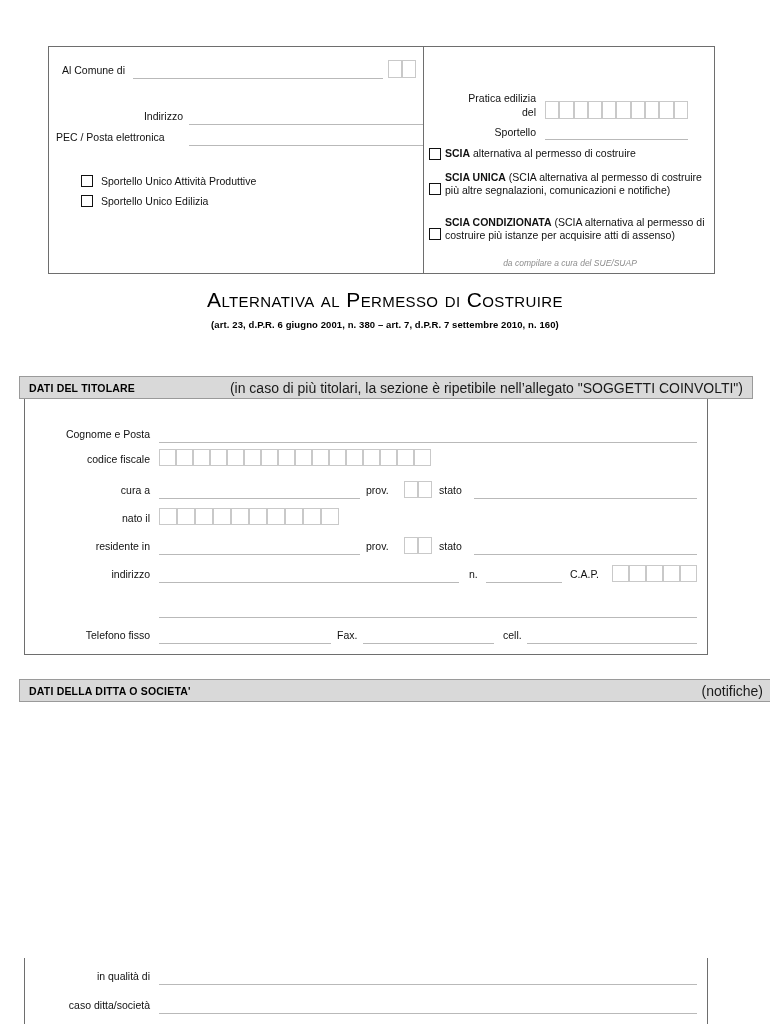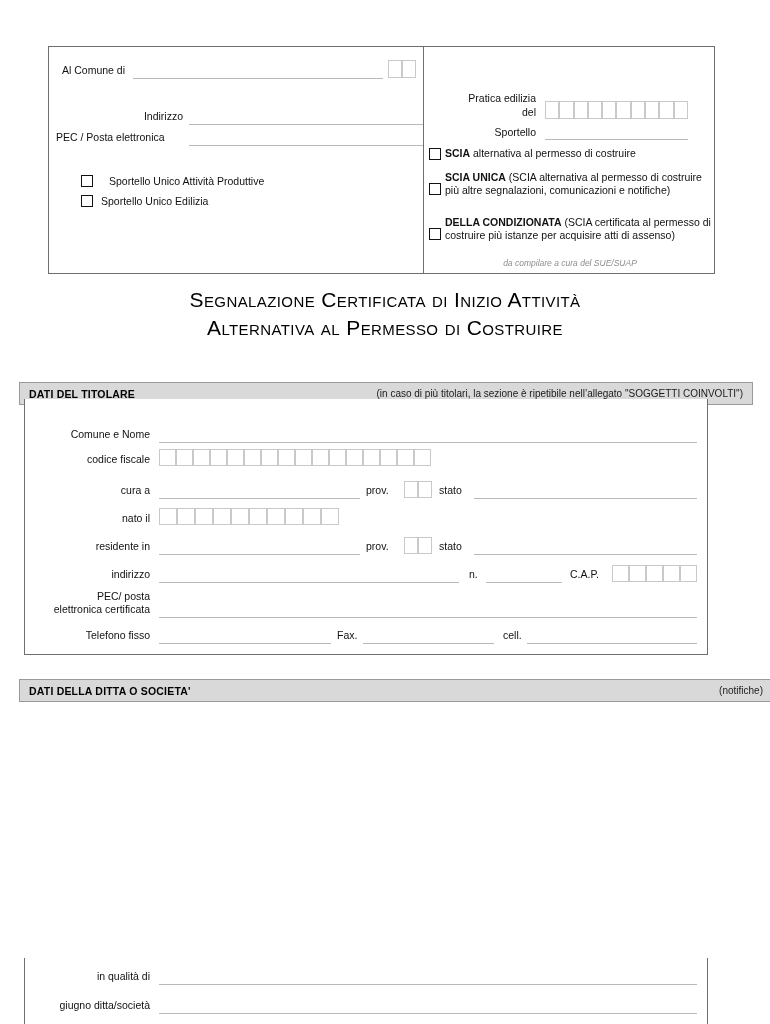--- a/index.html
+++ b/index.html
@@ -79,21 +79,21 @@
     align-items: center;
     padding: 0 9px;
   }
   .section-head .sh-title {
     font-size: 10.5px;
     font-weight: bold;
     letter-spacing: .2px;
   }
   .section-head .sh-note {
     margin-left: auto;
-    font-size: 10px;
+    font-size: 14px;
     font-weight: normal;
     color: #1a1a1a;
   }
   .section-body {
     border: 1px solid #6e6e6e;
     border-top: none;
     box-sizing: border-box;
     background: #fff;
     position: relative;
   }
@@ -110,21 +110,21 @@
   <div class="cell" style="width:14px;height:18px;"></div>
   <div class="cell" style="width:14px;height:18px;"></div>
 </div>
 
 <div class="abs lbl lbl-r" style="left:63px; top:110px; width:120px;">Indirizzo</div>
 <div class="abs rule" style="left:189px; top:124px; width:234px;"></div>
 
 <div class="abs lbl" style="left:56px; top:131px;text-align:center;">PEC / Posta elettronica</div>
 <div class="abs rule" style="left:189px; top:145px; width:234px;"></div>
 
-<div class="abs" style="left:81px; top:175px; display:flex; align-items:center; gap:16px;">
+<div class="abs" style="left:81px; top:175px; display:flex; align-items:center; gap:8px;">
   <span class="cbox"></span>
   <span class="lbl">Sportello Unico Attività Produttive</span>
 </div>
 <div class="abs" style="left:81px; top:195px; display:flex; align-items:center; gap:8px;">
   <span class="cbox"></span>
   <span class="lbl">Sportello Unico Edilizia</span>
 </div>
 
 <div class="abs lbl lbl-r" style="left:436px; top:92px; width:100px;">Pratica edilizia</div>
 <div class="abs rule" style="left:545px; top:101px; width:143px;"></div>
@@ -156,39 +156,39 @@
 <div class="abs" style="left:429px; top:171px; width:284px;">
   <span class="cbox abs" style="left:0; top:12px;"></span>
   <div class="lbl" style="margin-left:16px; line-height:1.22;">
     <b>SCIA UNICA</b><span> (SCIA alternativa al permesso di costruire più altre segnalazioni, comunicazioni e notifiche)</span>
   </div>
 </div>
 
 <div class="abs" style="left:429px; top:216px; width:284px;">
   <span class="cbox abs" style="left:0; top:12px;"></span>
   <div class="lbl" style="margin-left:16px; line-height:1.22;">
-    <b>DELLA CONDIZIONATA</b><span> (SCIA certificata al permesso di costruire più istanze per acquisire atti di assenso)</span>
+    <b>SCIA CONDIZIONATA</b><span> (SCIA alternativa al permesso di costruire più istanze per acquisire atti di assenso)</span>
   </div>
 </div>
 
 <div class="abs" style="left:429px; top:258px; width:282px; text-align:center;
      font-size:8.5px; font-style:italic; color:#8d8d8d;">da compilare a cura del SUE/SUAP</div>
 
 <div class="abs" id="title-block">
-  <div class="title-line">Segnalazione Certificata di Inizio Attività</div>
   <div class="title-line">Alternativa al Permesso di Costruire</div>
-</div>
-
-<div class="abs section-head" style="left:19px; top:376px; width:734px;margin-top:6px;">
+  <div id="title-ref">(art. 23, d.P.R. 6 giugno 2001, n. 380 – art. 7, d.P.R. 7 settembre 2010, n. 160)</div>
+</div>
+
+<div class="abs section-head" style="left:19px; top:376px; width:734px;">
   <span class="sh-title">DATI DEL TITOLARE</span>
   <span class="sh-note">(in caso di più titolari, la sezione è ripetibile nell’allegato "SOGGETTI COINVOLTI")</span>
 </div>
 <div class="abs section-body" style="left:24px; top:399px; width:684px; height:256px;">
 
-  <div class="abs lbl lbl-r" style="left:0px; top:29px; width:125px;">Comune e Nome</div>
+  <div class="abs lbl lbl-r" style="left:0px; top:29px; width:125px;">Cognome e Posta</div>
   <div class="abs rule" style="left:134px; top:43px; width:538px;"></div>
 
   <div class="abs lbl lbl-r" style="left:0px; top:54px; width:125px;">codice fiscale</div>
   <div class="abs cells" style="left:134px; top:50px;">
     <div class="cell" style="width:17px;height:17px;"></div>
     <div class="cell" style="width:17px;height:17px;"></div>
     <div class="cell" style="width:17px;height:17px;"></div>
     <div class="cell" style="width:17px;height:17px;"></div>
     <div class="cell" style="width:17px;height:17px;"></div>
     <div class="cell" style="width:17px;height:17px;"></div>
@@ -244,39 +244,35 @@
   <div class="abs rule" style="left:461px; top:183px; width:76px;"></div>
   <div class="abs lbl" style="left:545px; top:169px;">C.A.P.</div>
   <div class="abs cells" style="left:587px; top:166px;">
     <div class="cell" style="width:17px;height:17px;"></div>
     <div class="cell" style="width:17px;height:17px;"></div>
     <div class="cell" style="width:17px;height:17px;"></div>
     <div class="cell" style="width:17px;height:17px;"></div>
     <div class="cell" style="width:17px;height:17px;"></div>
   </div>
 
-  <div class="abs lbl lbl-r" style="left:0px; top:191px; width:125px; line-height:1.25;">
-    <div>PEC/ posta</div>
-    <div>elettronica certificata</div>
-  </div>
   <div class="abs rule" style="left:134px; top:218px; width:538px;"></div>
 
   <div class="abs lbl lbl-r" style="left:0px; top:230px; width:125px;">Telefono fisso</div>
   <div class="abs rule" style="left:134px; top:244px; width:172px;"></div>
   <div class="abs lbl" style="left:312px; top:230px;">Fax.</div>
   <div class="abs rule" style="left:338px; top:244px; width:131px;"></div>
   <div class="abs lbl" style="left:478px; top:230px;">cell.</div>
   <div class="abs rule" style="left:502px; top:244px; width:170px;"></div>
 </div>
 
 <div class="abs section-head" style="left:19px; top:679px; width:754px;">
   <span class="sh-title">DATI DELLA DITTA O SOCIETA'</span>
   <span class="sh-note">(notifiche)</span>
 </div>
 <div class="abs section-body" style="left:24px; top:702px; width:684px; height:296px;">
 
   <div class="abs lbl lbl-r" style="left:0px; top:12px; width:125px;">in qualità di</div>
   <div class="abs rule" style="left:134px; top:26px; width:538px;"></div>
 
-  <div class="abs lbl lbl-r" style="left:0px; top:41px; width:125px;">giugno ditta/società</div>
+  <div class="abs lbl lbl-r" style="left:0px; top:41px; width:125px;">caso ditta/società</div>
   <div class="abs rule" style="left:134px; top:55px; width:538px;"></div>
 
 </div>
 
 </body></html>

